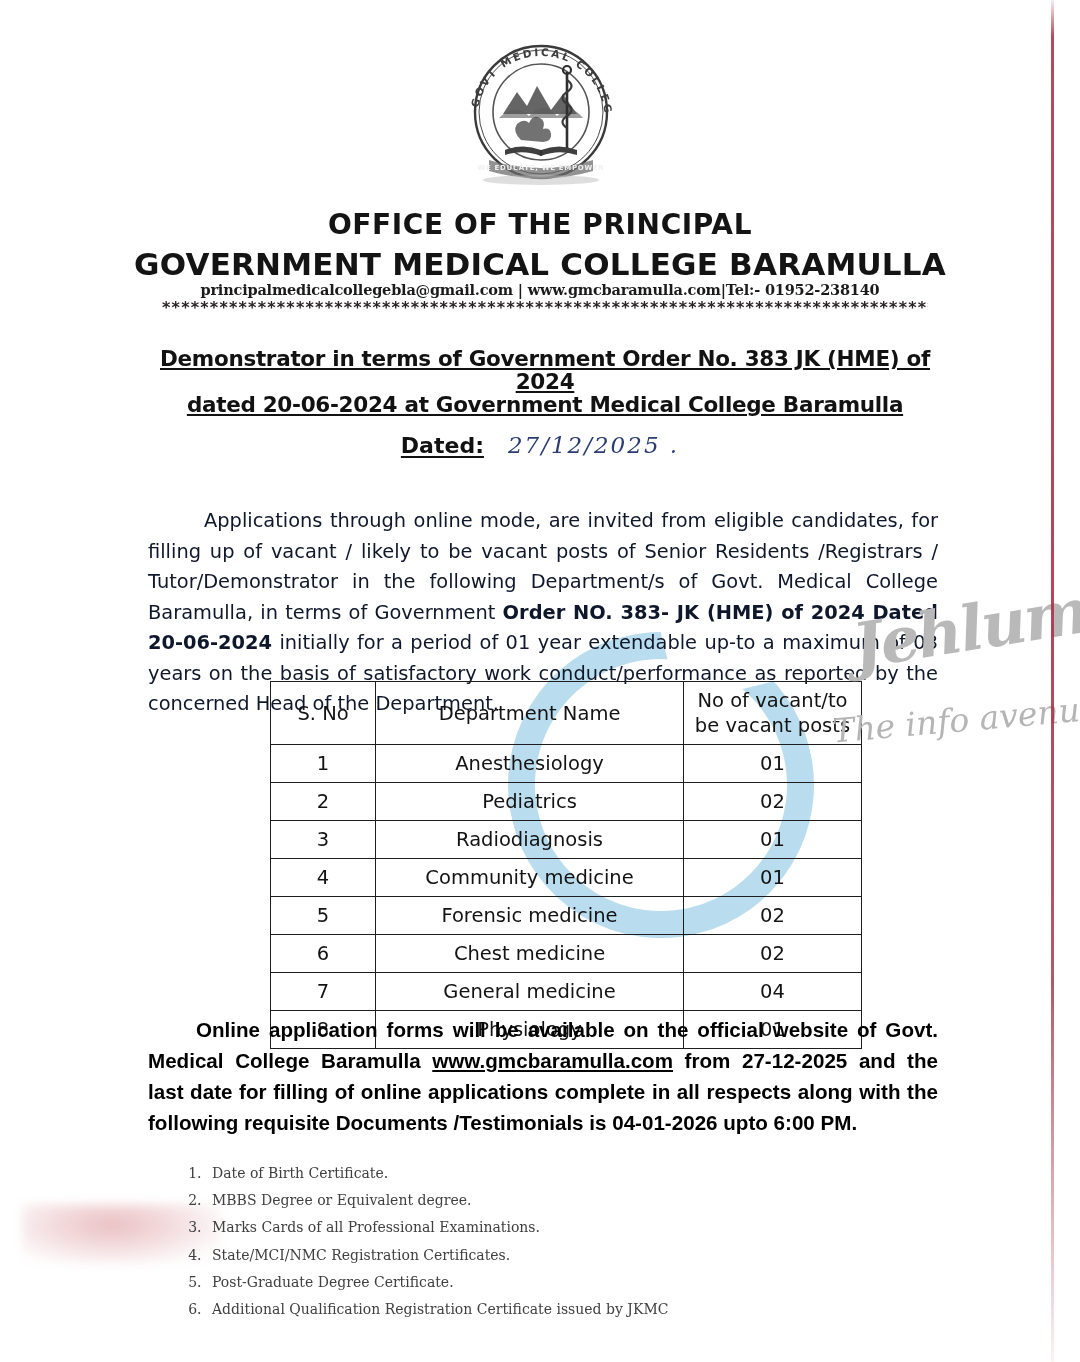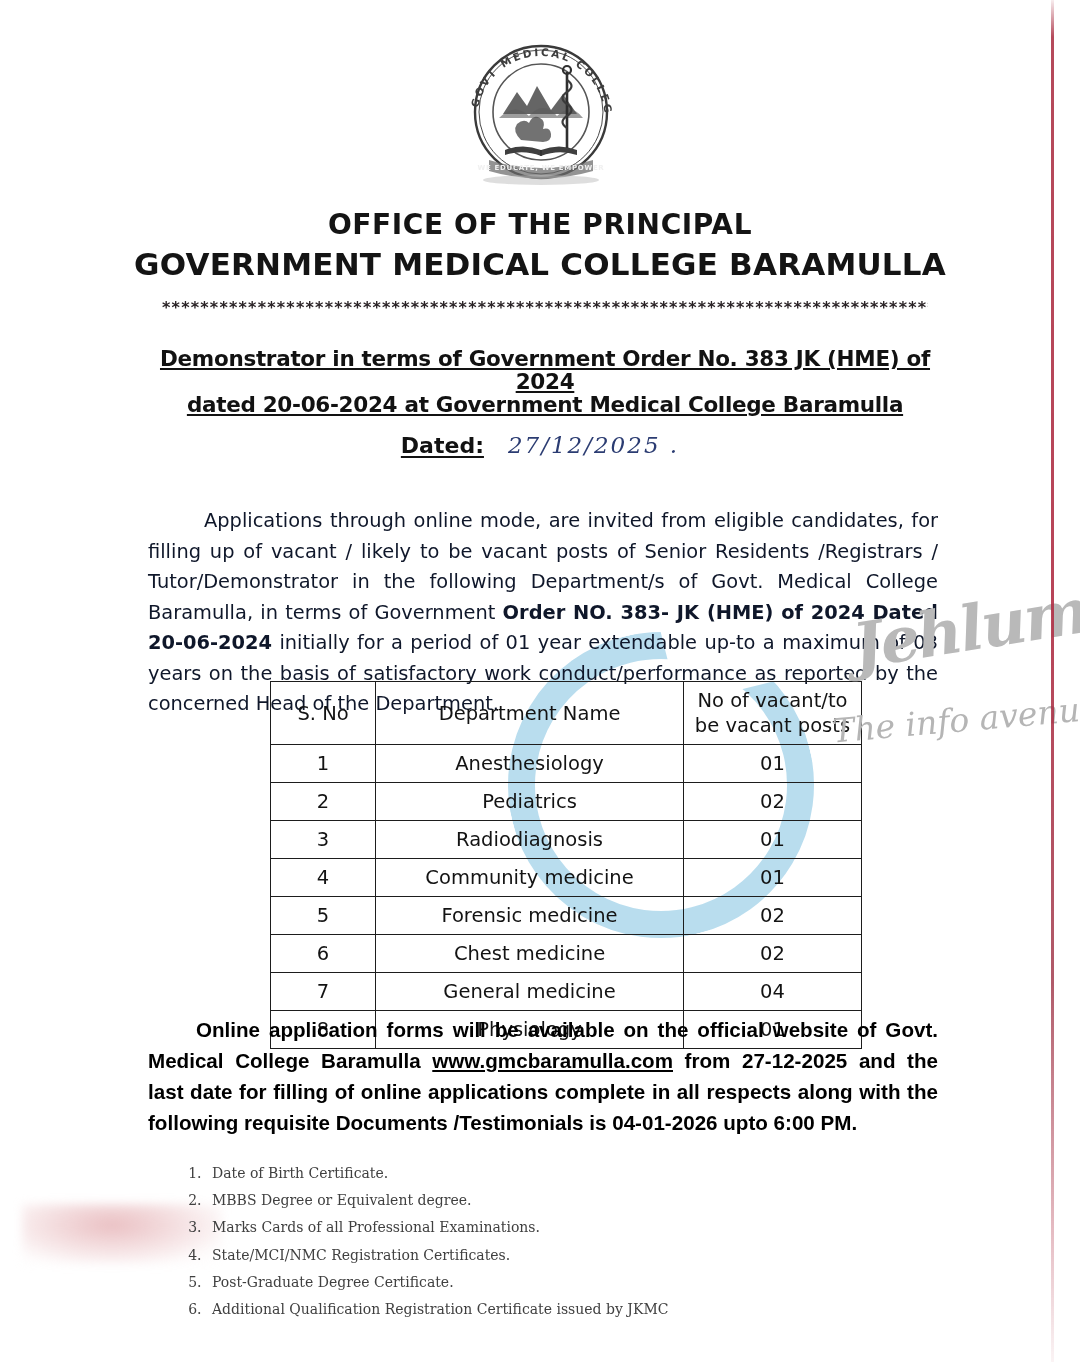--- a/index.html
+++ b/index.html
@@ -321,20 +321,21 @@
 
       <path d="M34,132 q52,16 104,0 l0,11 q-52,15 -104,0 z" fill="#6a6a6a" opacity="0.72"></path>
       <text x="86" y="141.5" text-anchor="middle" font-family="DejaVu Sans, sans-serif" font-size="7" font-weight="700" fill="#f0f0f0" letter-spacing="0.7">WE EDUCATE, WE EMPOWER</text>
 
       <ellipse cx="86" cy="152" rx="58" ry="5" fill="#bdbdbd" opacity="0.5"></ellipse>
     </svg>
   </div>
 
   <div id="college-line">GOVERNMENT MEDICAL COLLEGE BARAMULLA</div>
   <div id="office-line">OFFICE OF THE PRINCIPAL</div>
+  <div id="contact-line">principalmedicalcollegebla@gmail.com | www.gmcbaramulla.com|Tel:- 01952-238140</div>
   <div id="asterisk-rule">*****************************************************************************************************</div>
 
   <div id="ad-heading">
     <br>
     <span>Demonstrator in terms of Government Order No. 383 JK (HME) of 2024</span><br>
     <span>dated 20-06-2024 at Government Medical College Baramulla</span>
   </div>
 
 
   <div id="dated-row">

